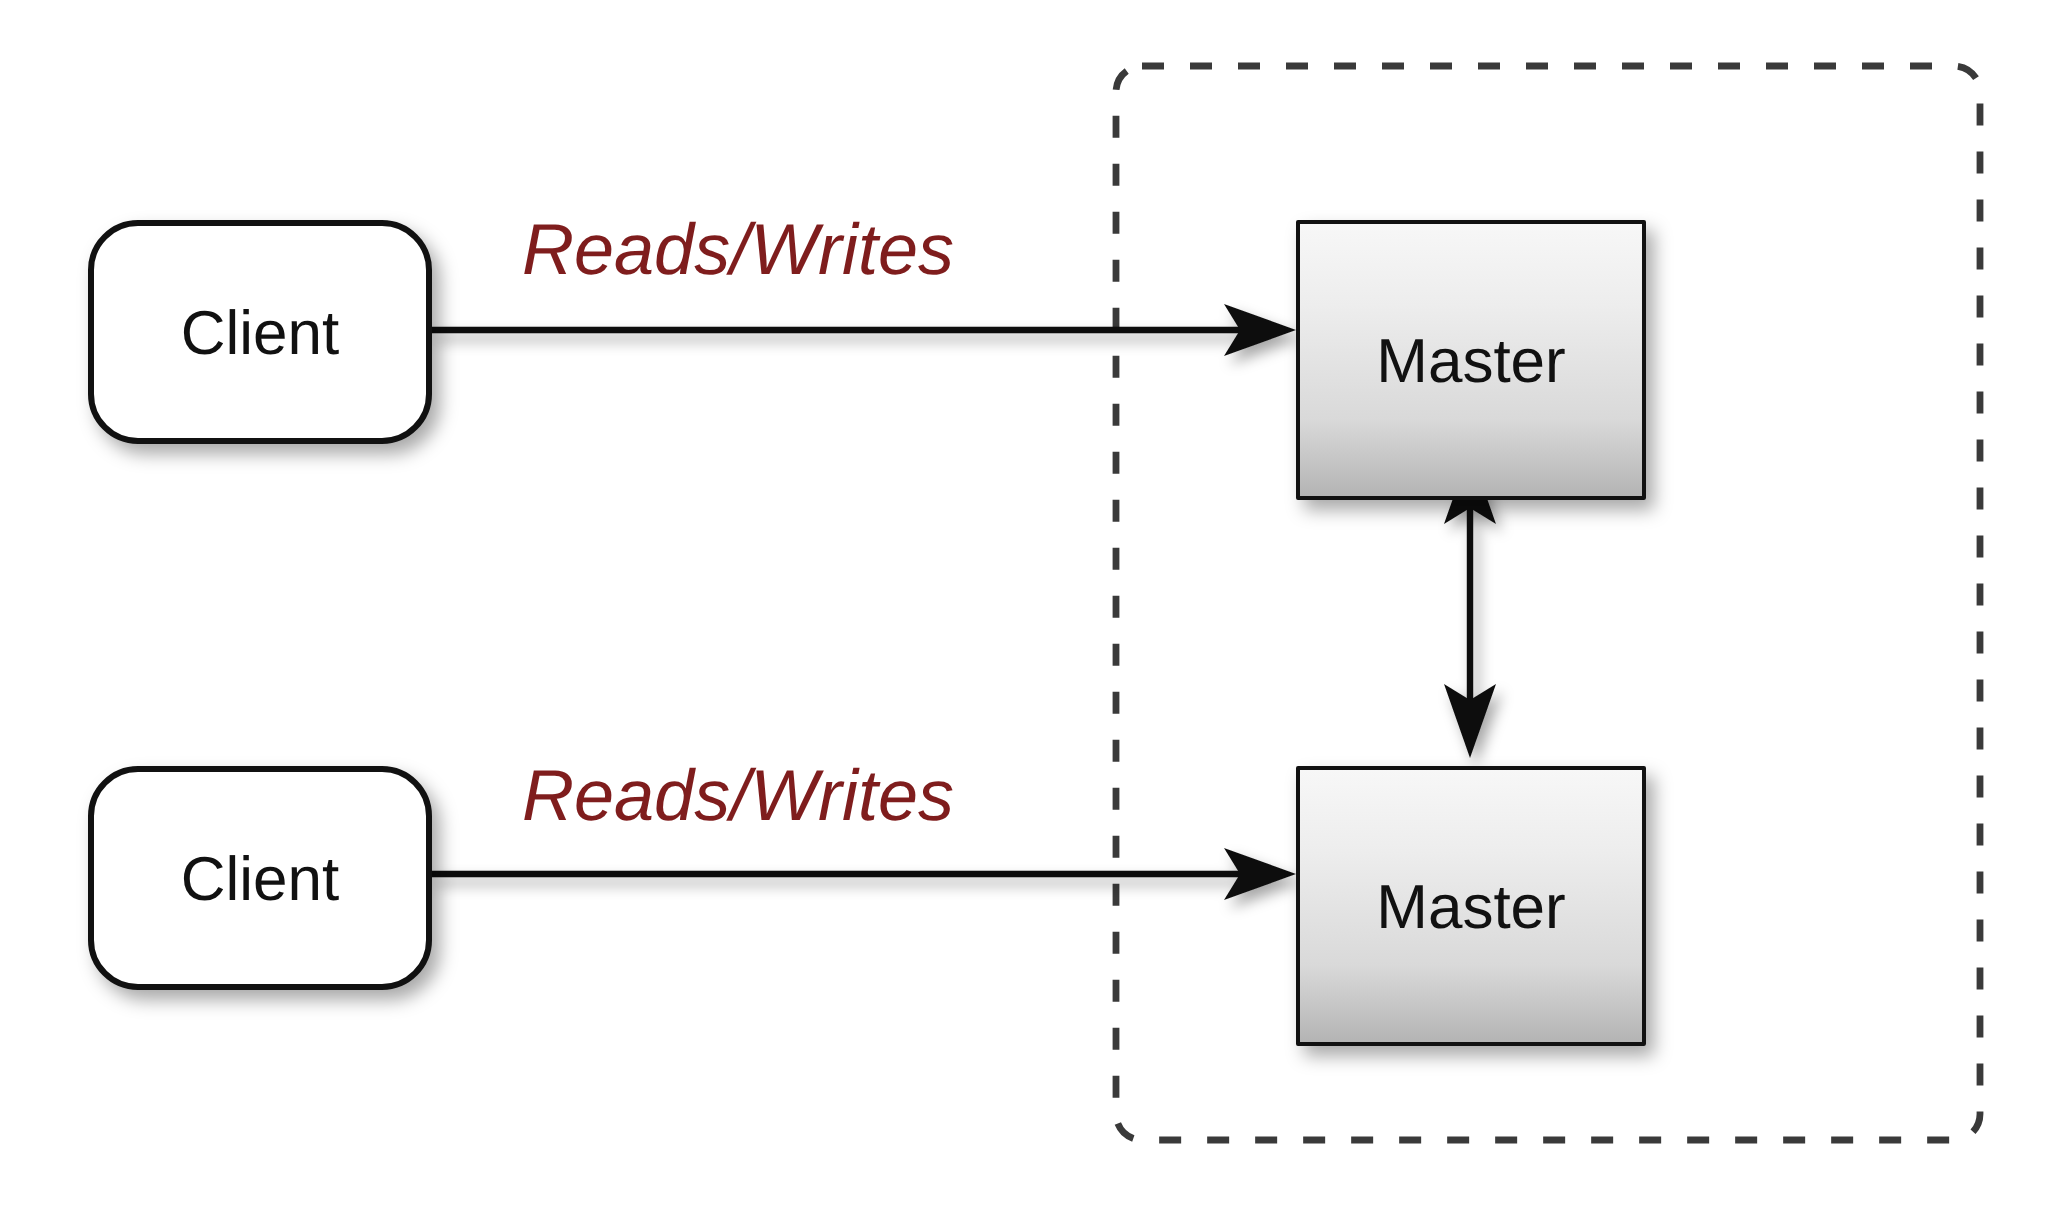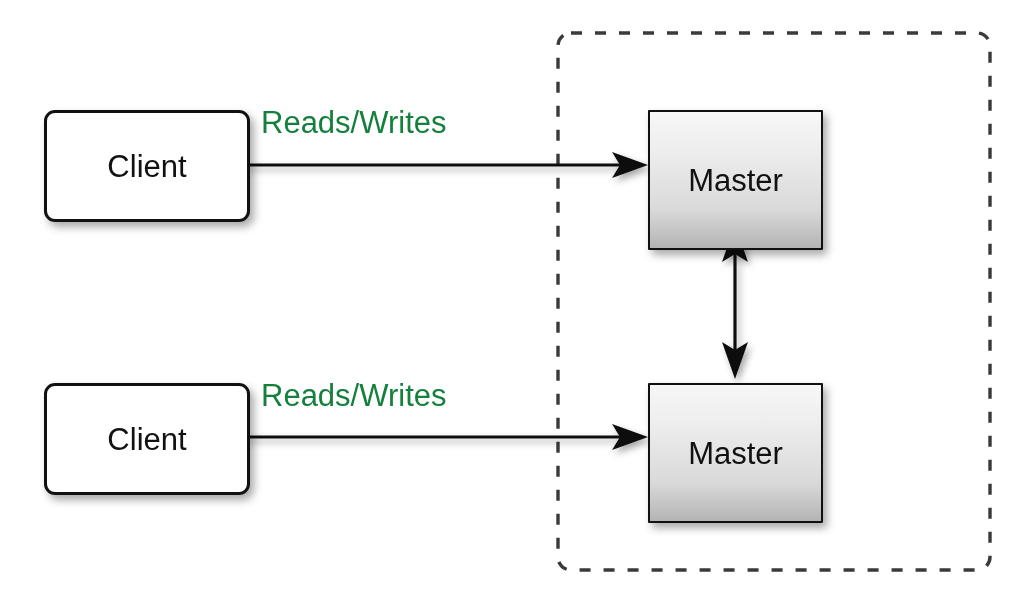--- a/index.html
+++ b/index.html
@@ -29,24 +29,24 @@
     position: absolute;
     display: flex;
     align-items: center;
     justify-content: center;
     box-sizing: border-box;
     color: #111111;
     text-align: center;
     line-height: 1;
   }
   .client-node {
-    width: 206px;
+    width: 172px;
     height: 112px;
     border: 3px solid #111111;
-    border-radius: 11px;
+    border-radius: 25px;
     background: #ffffff;
     font-size: 31px;
     box-shadow: 4px 5px 9px rgba(0,0,0,0.34);
   }
   .master-node {
     width: 175px;
     height: 140px;
     border: 2.5px solid #111111;
     border-radius: 1px;
     background: linear-gradient(to bottom, #f7f7f7 0%, #ededed 30%, #d9d9d9 72%, #b4b4b4 100%);
@@ -54,24 +54,25 @@
     box-shadow: 4px 5px 9px rgba(0,0,0,0.34);
   }
   #client-top  { left: 44px;  top: 110px; }
   #client-bottom { left: 44px; top: 383px; }
   #master-top  { left: 648px; top: 110px; }
   #master-bottom { left: 648px; top: 383px; }
 
   
   .edge-label {
     position: absolute;
-    font-size: 31px;
-    color: #15803d;
+    font-size: 36px;
+    color: #7f1d1d;
     white-space: nowrap;
     line-height: 1;
+    font-style: italic;
   }
   #label-rw-top    { left: 261px; top: 107px; }
   #label-rw-bottom { left: 261px; top: 380px; }
   #label-replication { left: 763px; top: 280px; }
 </style>
 </head>
 <body>
 
 <div id="diagram-root">
 

